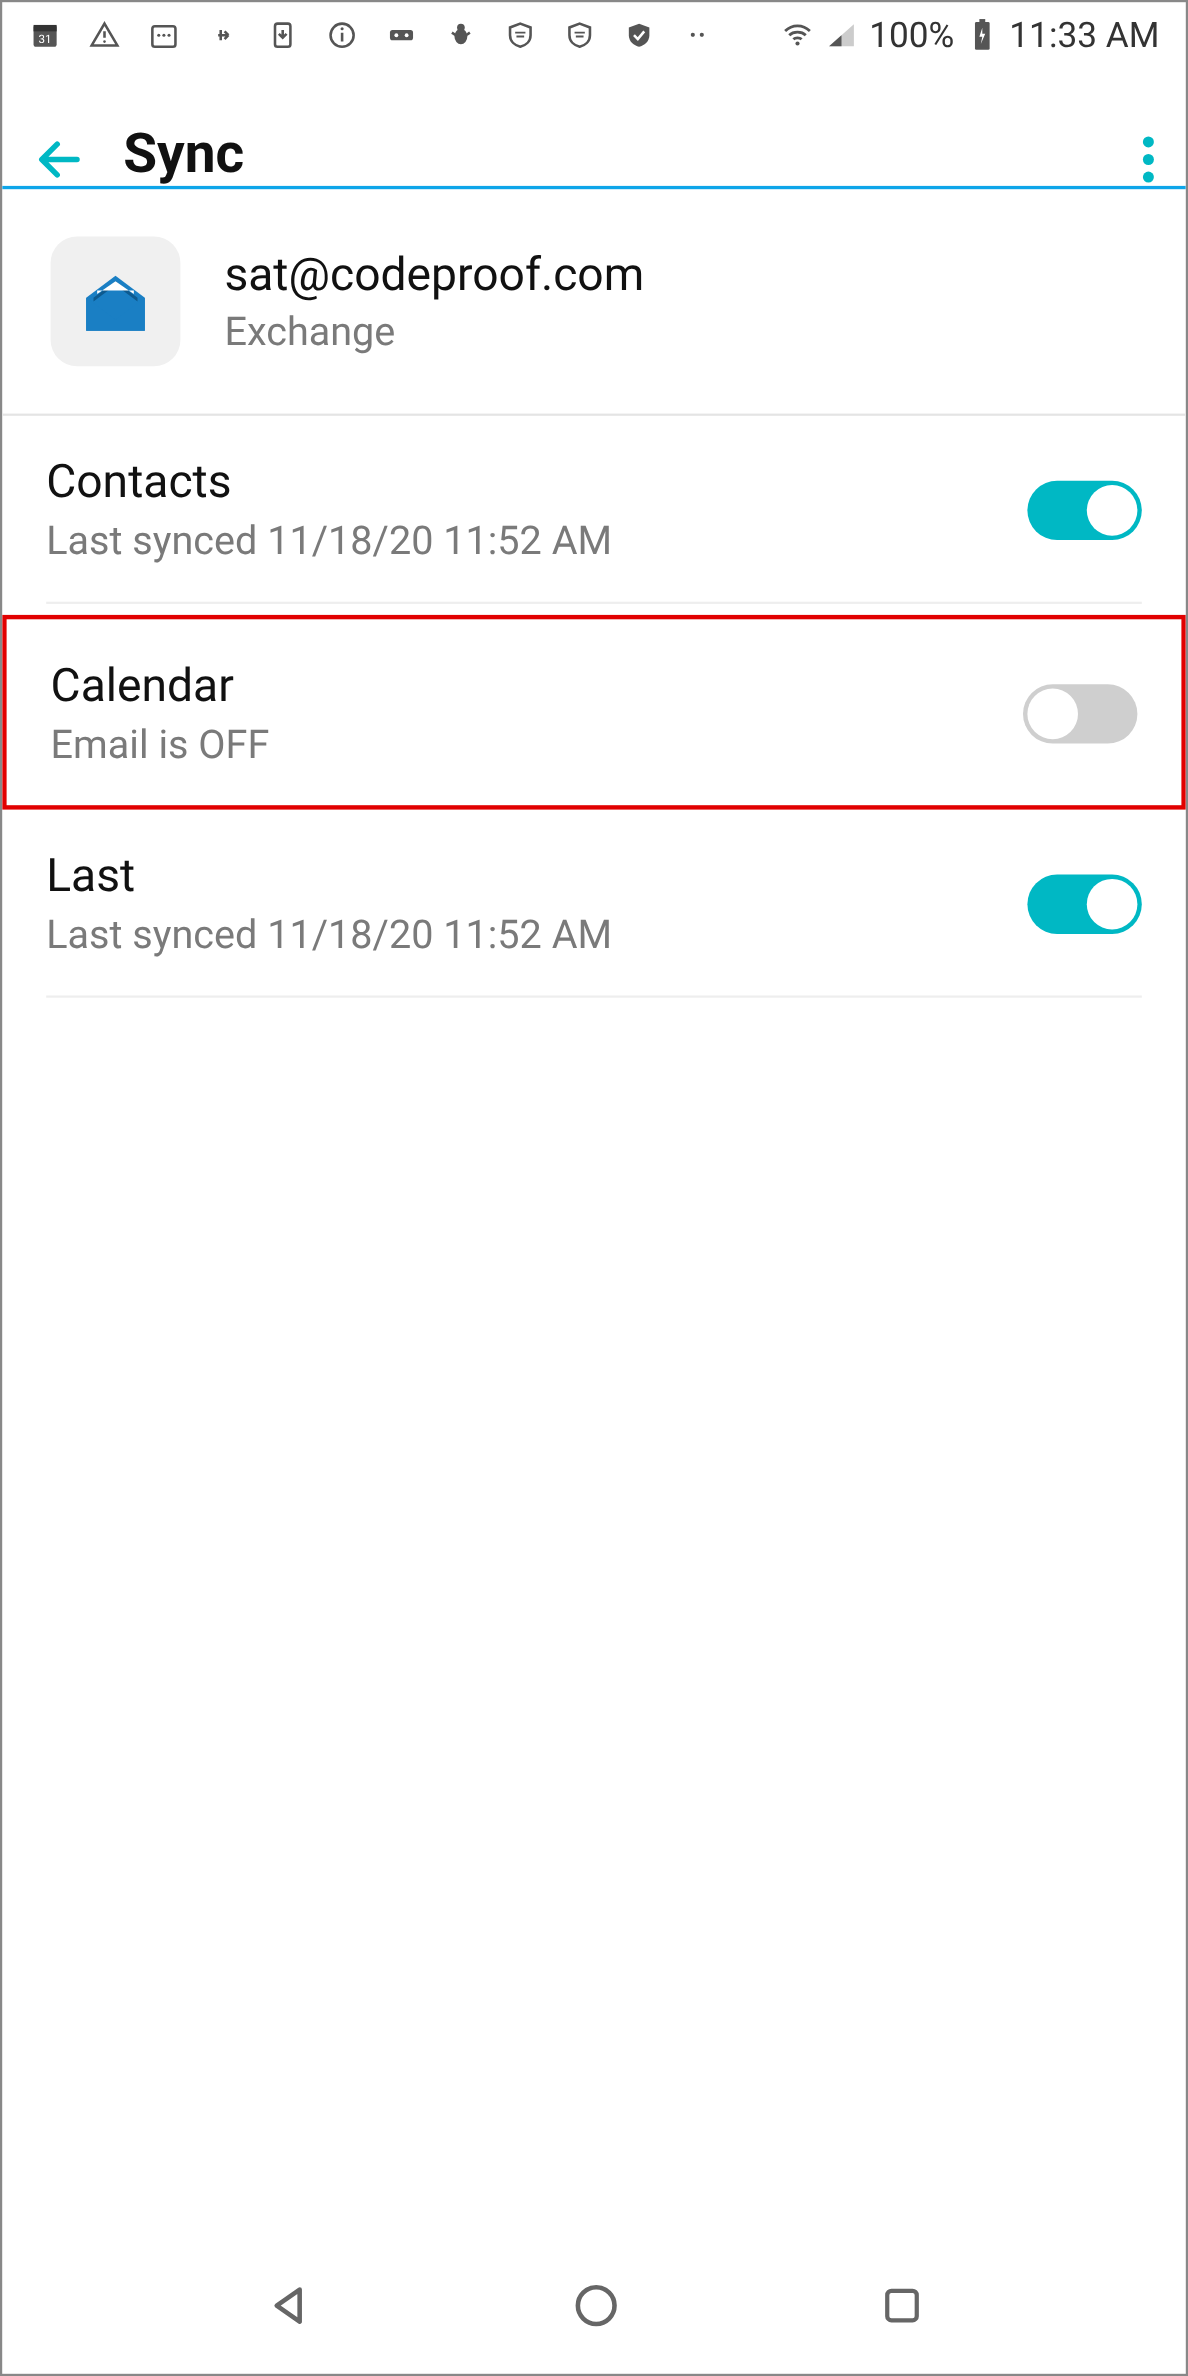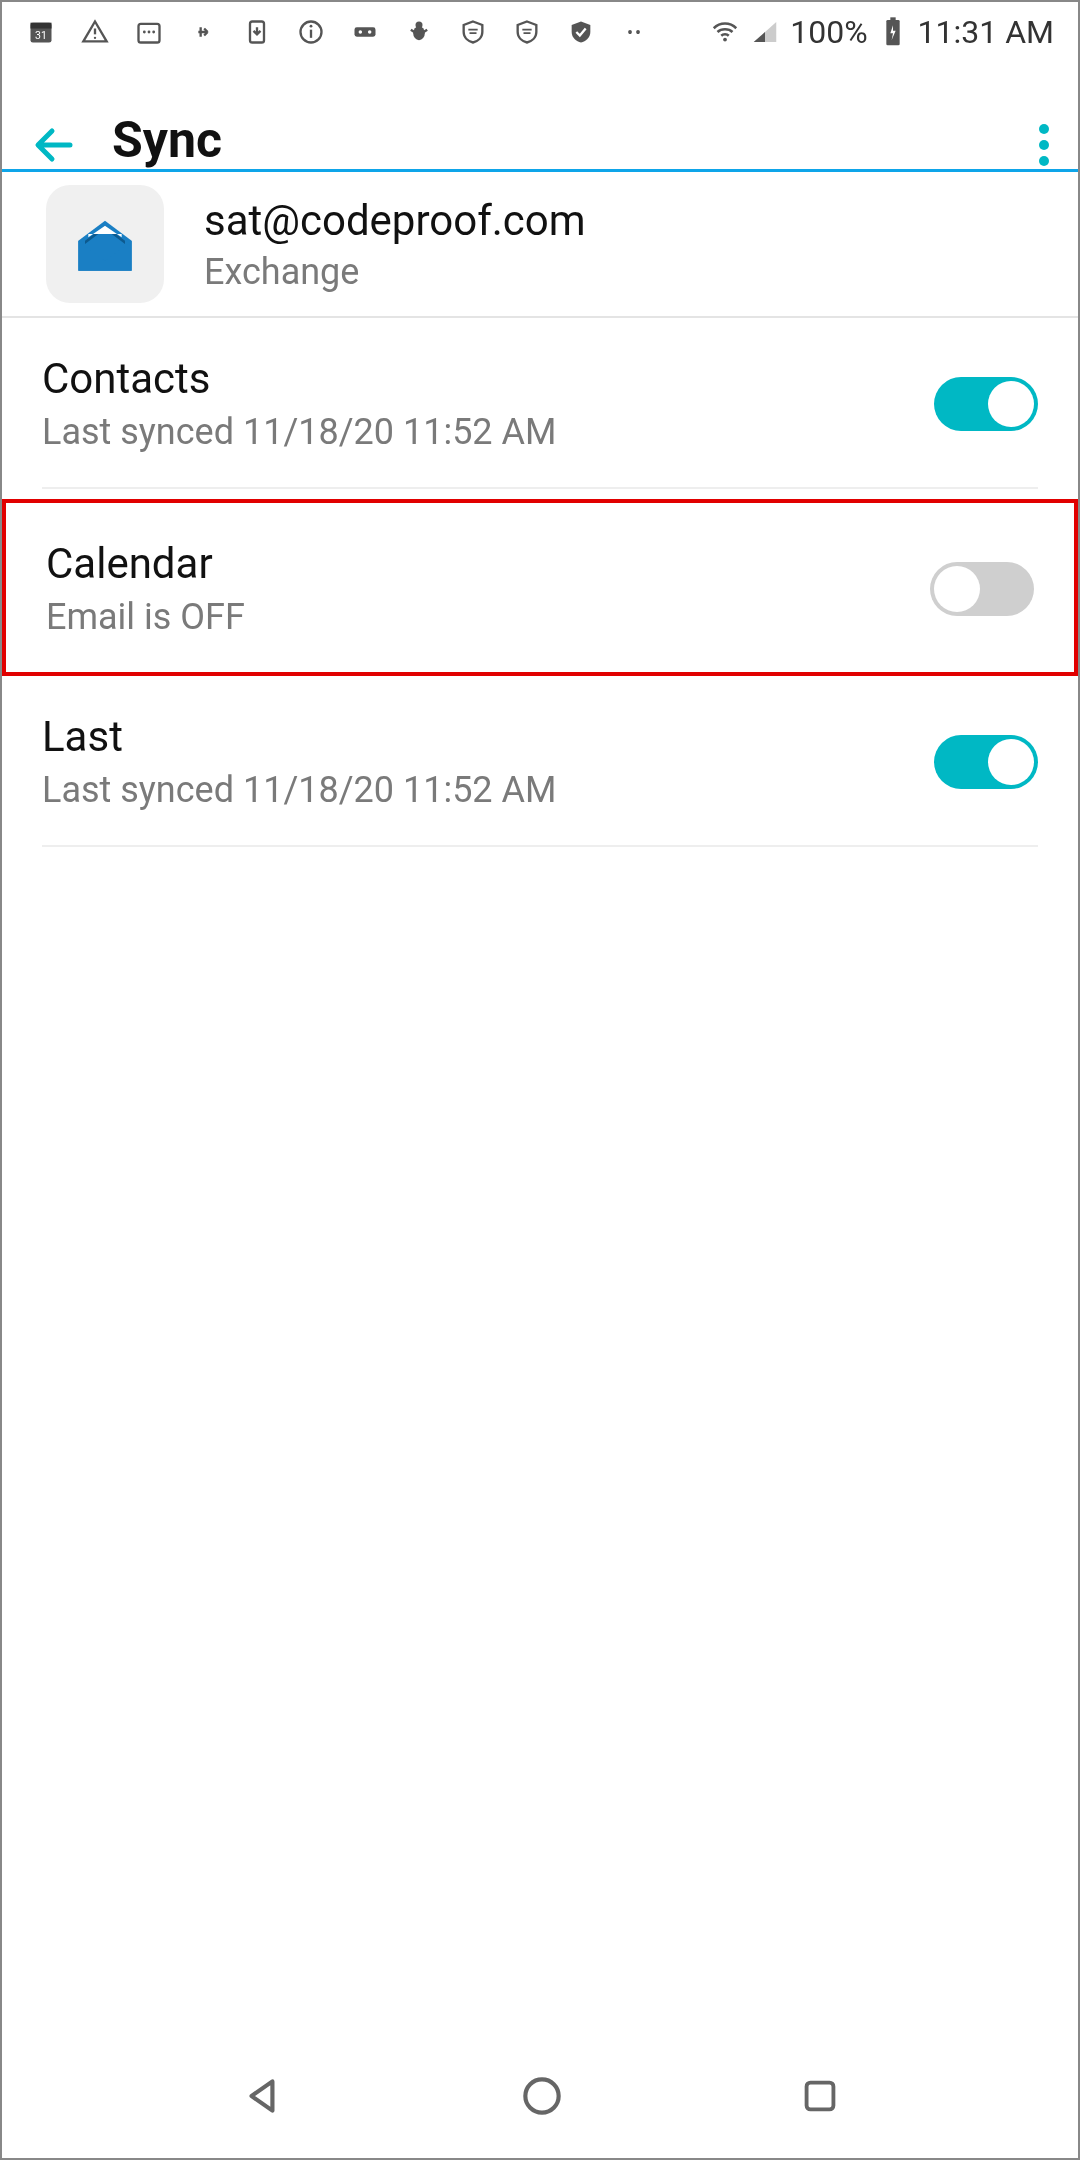--- a/index.html
+++ b/index.html
@@ -41,21 +41,21 @@
       font-weight: 700;
       color: #111;
     }
     .menu-dots {
       margin-left: auto;
       color: #00b8c4;
       display: flex;
       align-items: center;
     }
     .account-row {
-      height: 146px;
+      height: 206px;
       display: flex;
       align-items: center;
       padding: 0 44px;
       border-bottom: 2px solid #e4e4e4;
     }
     .account-icon {
       width: 118px;
       height: 118px;
       border-radius: 24px;
       background: #f0f0f0;
@@ -212,21 +212,21 @@
         </svg>
       </span>
     <span>100%</span>
     <span class="sb-icon">
         <svg width="22" height="32" viewBox="0 0 14 24">
           <rect x="2" y="3" width="10" height="19" rx="1" fill="#555"></rect>
           <rect x="5" y="1" width="4" height="2" fill="#555"></rect>
           <path d="M7 7 L5 13 L7 13 L6 18 L9 11 L7 11 Z" fill="#fff"></path>
         </svg>
       </span>
-    <span>11:31 AM</span>
+    <span>11:33 AM</span>
   </div>
 </div>
 
 <div class="appbar">
   <div class="back-arrow">
     <svg width="48" height="48" viewBox="0 0 24 24">
         <path d="M20 12 L5 12 M11 5 L4 12 L11 19" fill="none" stroke="#00b8c4" stroke-width="2.5" stroke-linecap="round" stroke-linejoin="round"></path>
       </svg>
   </div>
   <div class="appbar-title">Sync</div>

